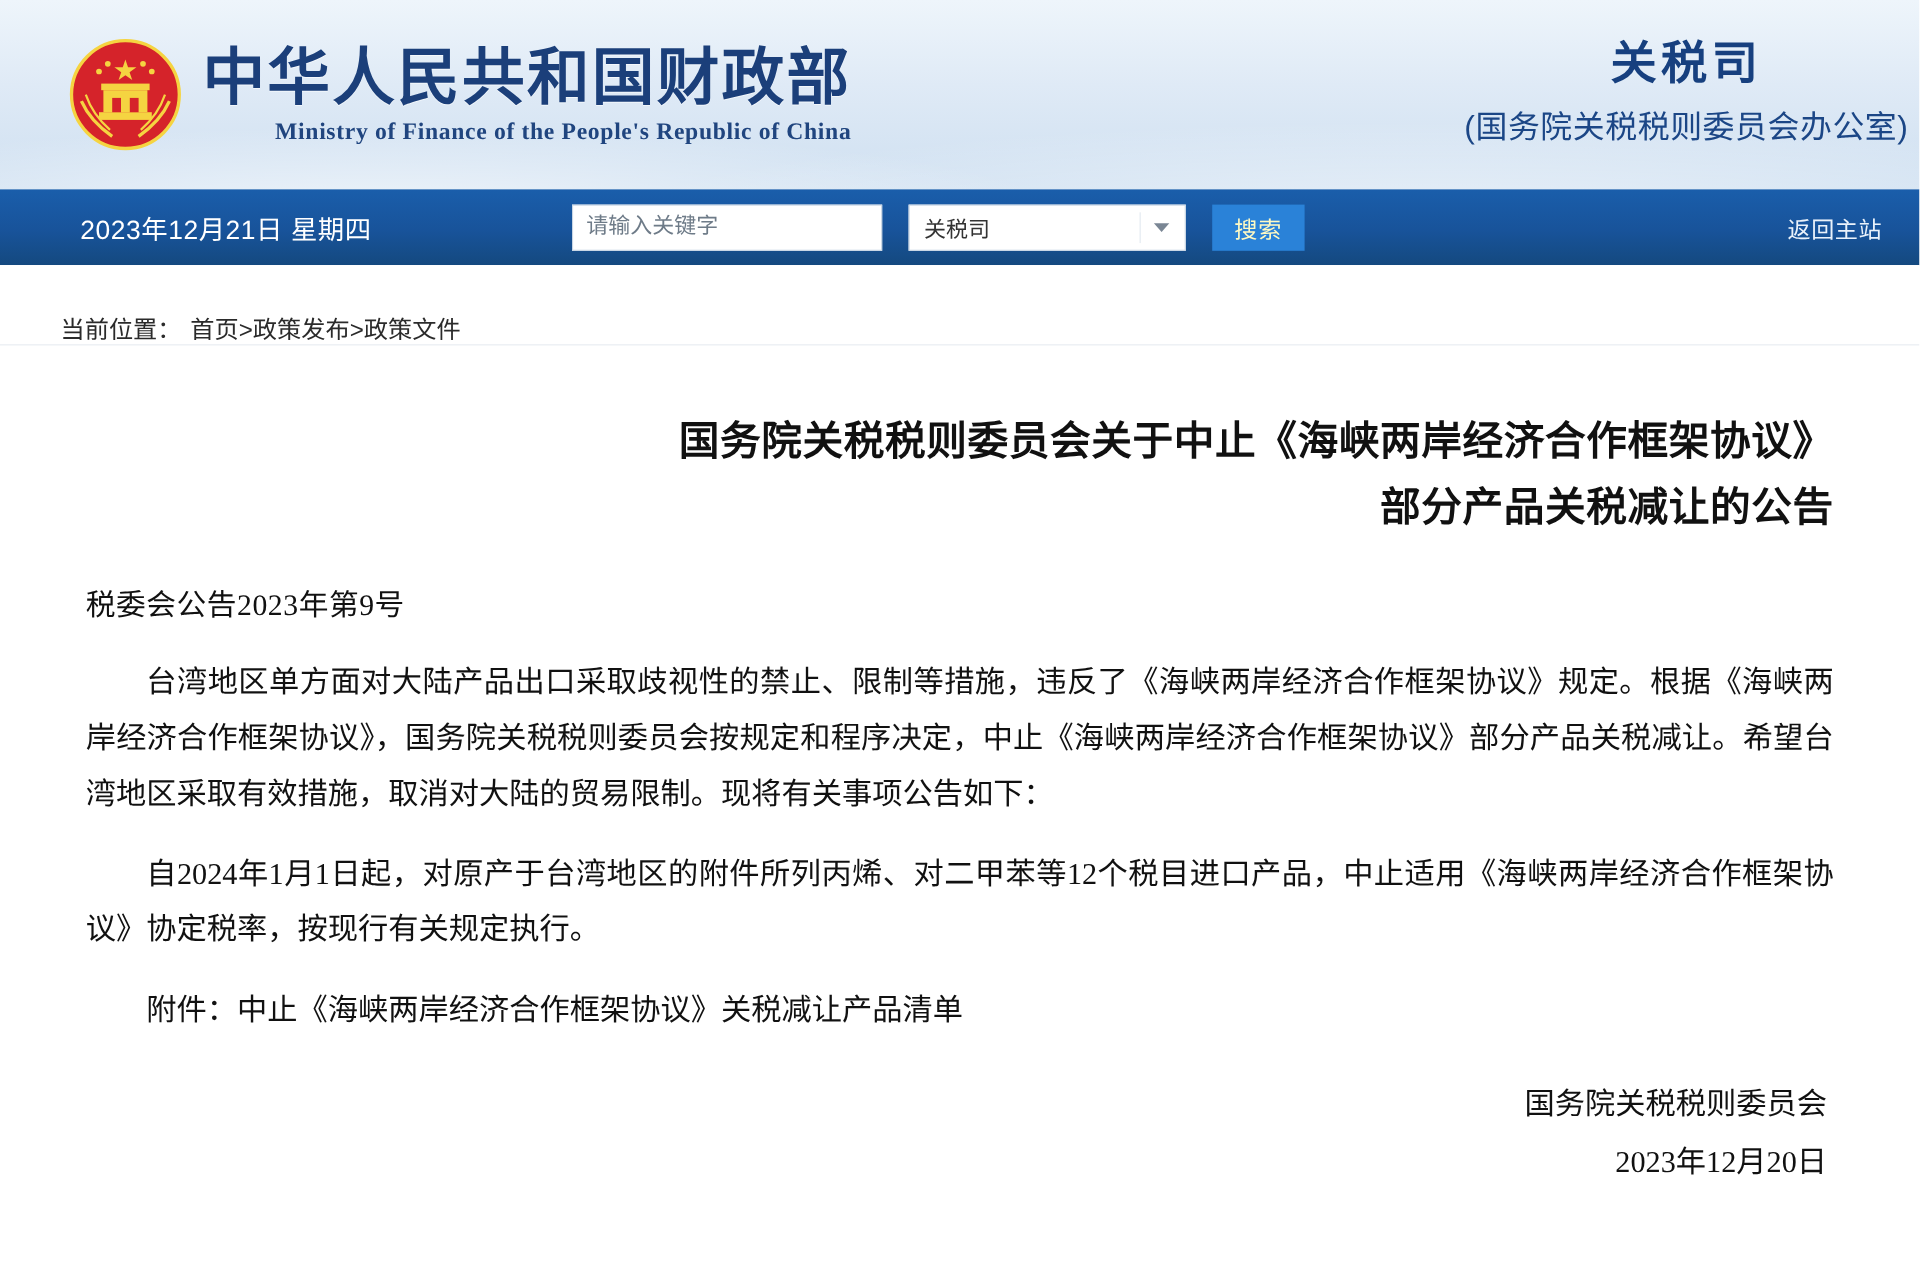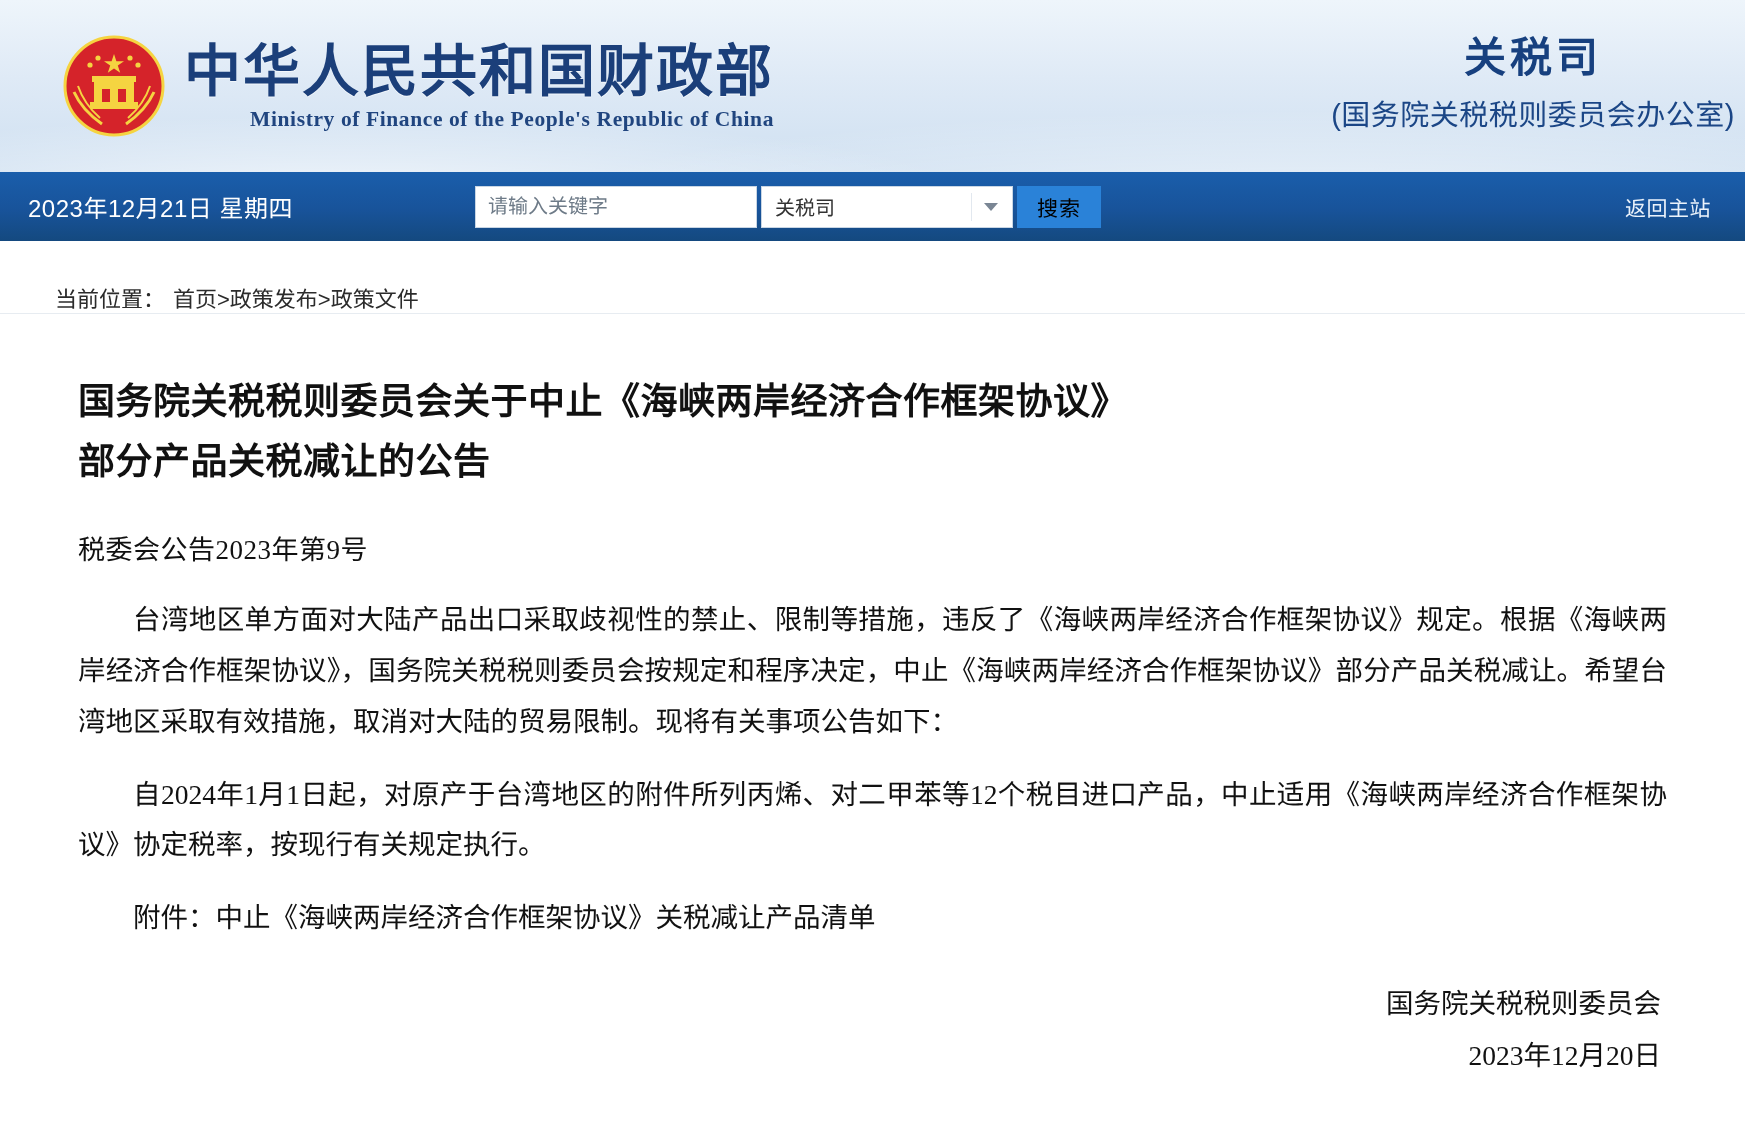--- a/index.html
+++ b/index.html
@@ -92,34 +92,34 @@
     letter-spacing: .5px;
     color: #1b4686;
   }
 
   
   .toolbar {
     height: 69px;
     background: linear-gradient(180deg, #1a5eab 0%, #18539a 55%, #14497f 100%);
     display: flex;
     align-items: center;
-    padding: 0 34px 0 28px;
+    padding: 0 34px 0 73px;
     box-sizing: border-box;
     color: #fff;
   }
   .toolbar-date {
     font-size: 24px;
     letter-spacing: .5px;
     white-space: nowrap;
     color: #ffffff;
   }
   .toolbar-center {
     display: flex;
     align-items: flex-start;
-    gap: 4px;
+    gap: 24px;
     margin-left: 182px;
   }
   .search-input {
     width: 282px;
     height: 42px;
     box-sizing: border-box;
     border: 1px solid #c9d6e4;
     background: #fff;
     color: #333;
     font-size: 20px;
@@ -161,21 +161,21 @@
     width: 1px;
     background: #e2e8ef;
   }
 
   .search-btn {
     height: 42px;
     min-width: 84px;
     padding: 0 16px;
     background: #2a82d8;
     border: none;
-    color: #000000;
+    color: #fef9c3;
     font-size: 21px;
     font-family: "Liberation Sans", "DejaVu Sans", sans-serif;
     cursor: pointer;
     letter-spacing: 1px;
   }
 
   .toolbar-right {
     margin-left: auto;
     font-size: 21px;
     color: #eaf2fb;
@@ -201,21 +201,21 @@
   
   .article {
     padding: 58px 78px 40px 78px;
     box-sizing: border-box;
   }
   .doc-title {
     font-family: "DejaVu Sans", "Liberation Sans", sans-serif;
     font-weight: 700;
     font-size: 37px;
     line-height: 1.62;
-    text-align: left;
+    text-align: right;
     color: #111;
     letter-spacing: .5px;
   }
   .doc-number {
     margin-top: 36px;
     text-align: left;
     font-family: "Liberation Serif", "DejaVu Serif", serif;
     font-size: 27px;
     color: #111;
     letter-spacing: .5px;

